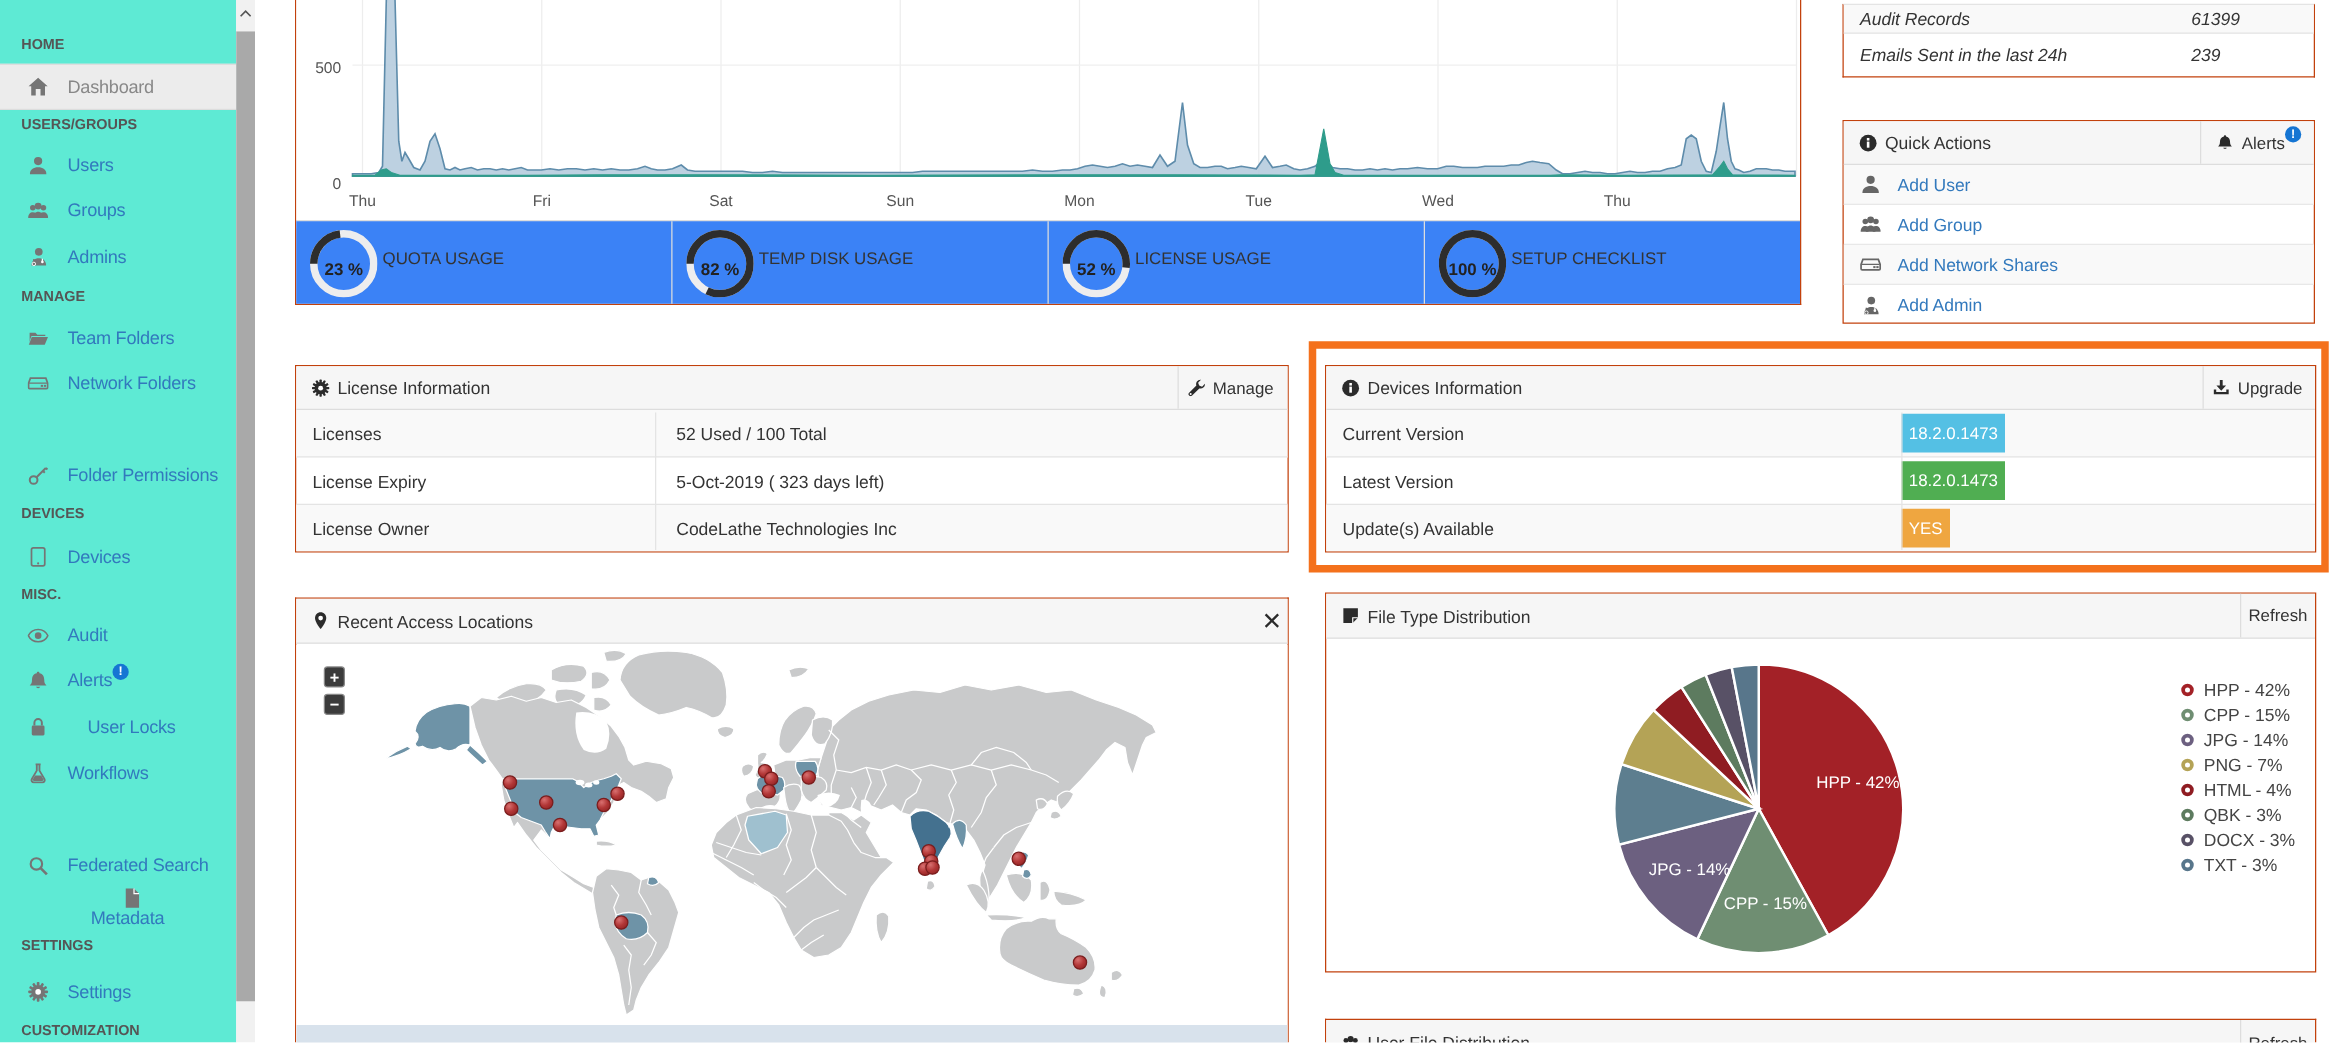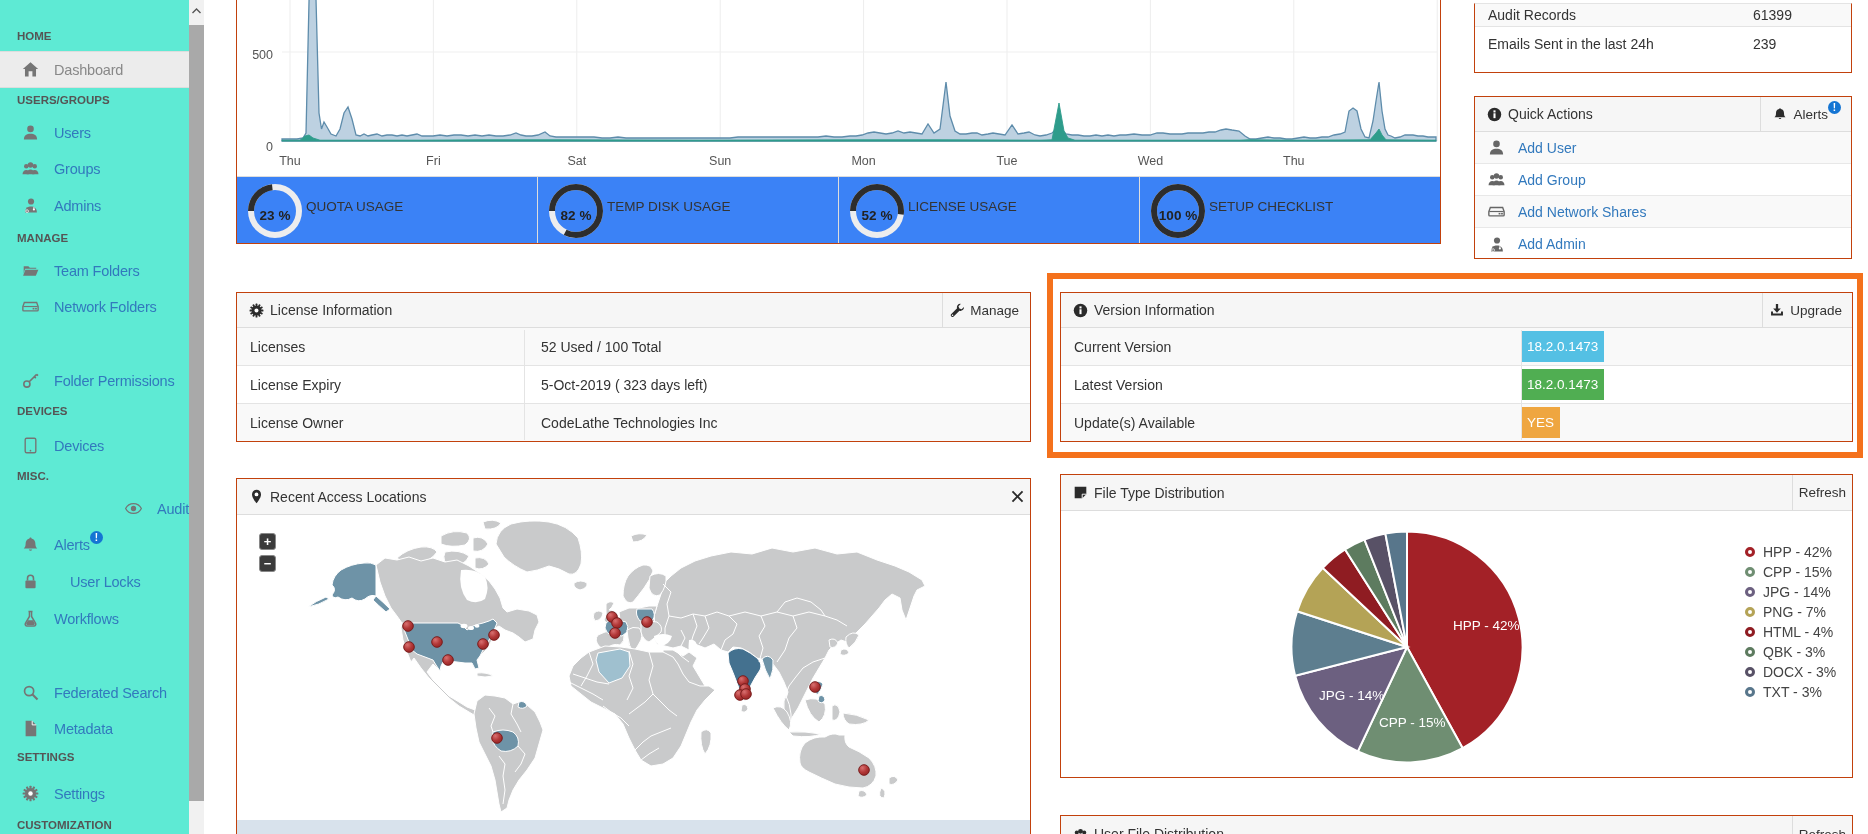--- a/index.html
+++ b/index.html
@@ -40,21 +40,21 @@
 
 #toppanel { left:236px; top:-8px; width:1205px; height:252px; border-top:none; }
 #gaugerow { position:absolute; left:0; bottom:0; height:67px; width:100%; border-top:1px solid #ddd; display:flex; background:#3b82f6; }
 .gcell { flex:1; border-right:1px solid #ddd; position:relative; display:flex; align-items:center; }
 .gcell:last-child { border-right:none; }
 .gcell svg.gauge { margin-left:11px; margin-top:2px; }
 .gcell .gtxt { position:absolute; font-size:13.5px; font-weight:bold; color:#222; width:54px; text-align:center; left:11px; top:31px; }
 .gcell .glbl { margin-left:4px; font-size:13.5px; color:#333; margin-top:-7px; }
 
 
-#statpanel { left:1474px; top:3px; width:378px; height:70px; border-top:1px solid #e4e4e4; }
+#statpanel { left:1474px; top:3px; width:378px; height:59px; border-top:1px solid #e4e4e4;font-style:italic; }
 #statpanel .trow { font-size:14px; }
 #statpanel .trow .v { position:absolute; left:278px; }
 #qapanel { left:1474px; top:96px; width:378px; height:163px; }
 #qapanel .p-head, #licpanel .p-head, #verpanel .p-head { height:35px; }
 #qapanel .trow { height:32px; border-bottom:1px solid #e8e8e8; }
 #qapanel .rbox { padding:0 10px 0 12px; }
 #qapanel .trow:last-child { border-bottom:none; }
 #qapanel .trow .ic { width:17px; height:17px; margin-left:13px; color:#666; flex:none; }
 #qapanel .trow a { margin-left:13px; font-size:14px; color:#3279bd; text-decoration:none; }
 
@@ -255,21 +255,21 @@
 </div>
 
 <div id="orangebox"></div>
 <div id="verpanel" class="panel infotable">
   <div class="p-head">
     <span class="hic"><svg viewBox="0 0 16 16" width="100%" height="100%">
             <circle cx="8" cy="8" r="7.2" fill="currentColor"></circle>
             <rect x="6.9" y="6.7" width="2.2" height="5.2" fill="#fff"></rect>
             <rect x="6.9" y="3.6" width="2.2" height="2.2" fill="#fff"></rect>
           </svg></span>
-        <span class="ttl">Version Information</span>
+        <span class="ttl">Devices Information</span>
     <div class="rbox" style="padding-right:10px;"><span class="hic"><svg viewBox="0 0 16 16" width="100%" height="100%">
               <path d="M6.7 1.2 H9.3 V6.2 H12.4 L8 11 L3.6 6.2 H6.7 Z" fill="currentColor"></path>
               <path d="M1.2 9.8 V14.2 H14.8 V9.8 H12.6 V12 H3.4 V9.8 Z" fill="currentColor"></path>
             </svg></span>Upgrade</div>
   </div>
   <div class="cdiv" style="left:460px;"></div>
   <div class="trow alt">
         <span class="c1">Current Version</span>
         <span class="badge" style="background:#54c0e4;">18.2.0.1473</span>
       </div>
@@ -543,21 +543,21 @@
           </svg></span>
         <span class="lbl">Folder Permissions</span>
       </div>
 <div class="sb-item" style="top:427px;">
         <span class="ic"><svg viewBox="0 0 16 16" width="100%" height="100%">
             <rect x="3" y="1.2" width="10" height="13.6" rx="1.4" fill="none" stroke="currentColor" stroke-width="1.3"></rect>
             <circle cx="8" cy="12.9" r="0.8" fill="currentColor"></circle>
           </svg></span>
         <span class="lbl">Devices</span>
       </div>
-<div class="sb-item" style="top:490px;justify-content:flex-end;">
+<div class="sb-item" style="top:490px;">
         <span class="ic"><svg viewBox="0 0 16 16" width="100%" height="100%">
             <path d="M8 3.4 C11.5 3.4 14.2 5.6 15.4 8 C14.2 10.4 11.5 12.6 8 12.6 C4.5 12.6 1.8 10.4 0.6 8 C1.8 5.6 4.5 3.4 8 3.4 Z" fill="none" stroke="currentColor" stroke-width="1.2"></path>
             <circle cx="8" cy="8" r="2.5" fill="currentColor"></circle>
           </svg></span>
         <span class="lbl">Audit</span>
       </div>
 <div class="sb-item" style="top:526px;">
         <span class="ic"><svg viewBox="0 0 16 16" width="100%" height="100%">
             <path d="M8 1.4 C8.6 1.4 9 1.8 9 2.4 C11.6 2.9 12.6 5 12.6 7.4 C12.6 9.6 13.1 10.6 14.3 11.7 H1.7 C2.9 10.6 3.4 9.6 3.4 7.4 C3.4 5 4.4 2.9 7 2.4 C7 1.8 7.4 1.4 8 1.4 Z" fill="currentColor"></path>
             <path d="M6.4 12.7 A1.7 1.7 0 0 0 9.6 12.7 Z" fill="currentColor"></path>
@@ -579,21 +579,21 @@
           </svg></span>
         <span class="lbl">Workflows</span>
       </div>
 <div class="sb-item" style="top:674px;">
         <span class="ic"><svg viewBox="0 0 16 16" width="100%" height="100%">
             <circle cx="6.7" cy="6.7" r="4.3" fill="none" stroke="currentColor" stroke-width="1.6"></circle>
             <path d="M9.9 9.9 L14.6 14.6" stroke="currentColor" stroke-width="2" fill="none"></path>
           </svg></span>
         <span class="lbl">Federated Search</span>
       </div>
-<div class="sb-item" style="top:710px;">
+<div class="sb-item" style="top:710px;flex-direction:column;">
         <span class="ic"><svg viewBox="0 0 16 16" width="100%" height="100%">
             <path d="M3.4 0.8 H9.6 L13.4 4.6 V15.2 H3.4 Z" fill="currentColor"></path>
             <path d="M9.6 0.8 L9.6 4.6 L13.4 4.6" fill="none" stroke="#fff" stroke-width="0.9"></path>
           </svg></span>
         <span class="lbl">Metadata</span>
       </div>
 <div class="sb-item" style="top:775px;">
         <span class="ic"><svg viewBox="0 0 16 16" width="100%" height="100%">
             <g fill="currentColor">
               <circle cx="8" cy="8" r="5.2"></circle>

